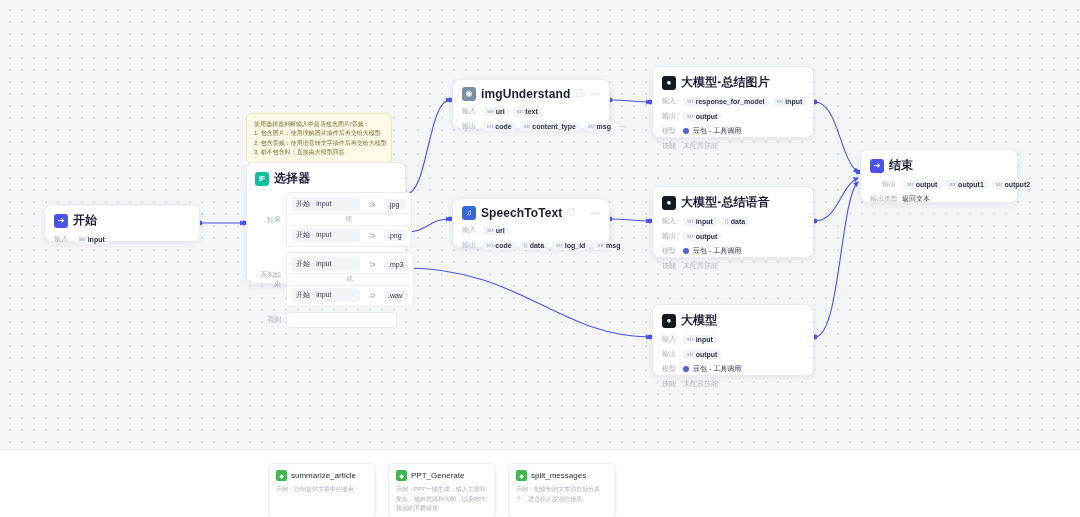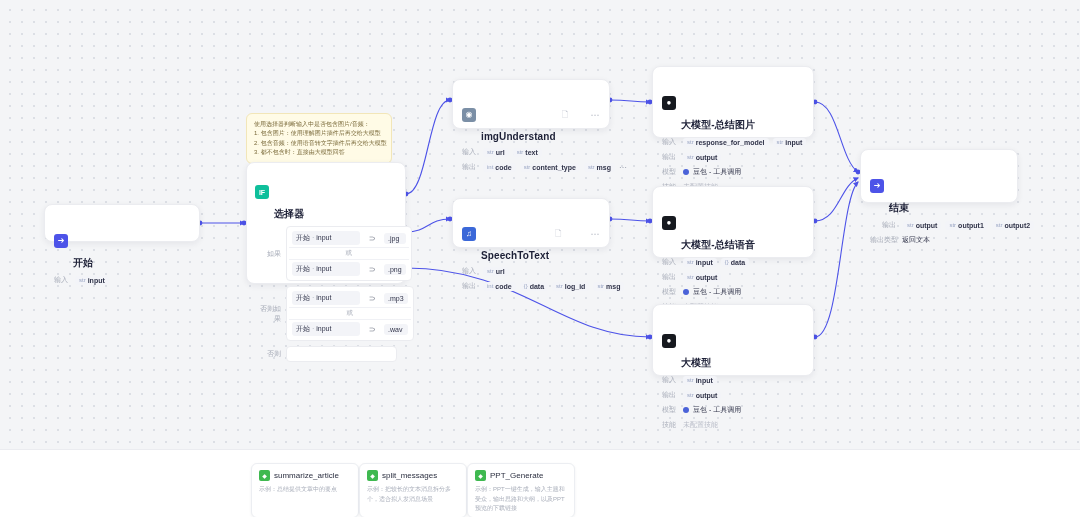--- a/index.html
+++ b/index.html
@@ -33,40 +33,40 @@
     width: 14px; height: 14px; border-radius: 3px;
     display: flex; align-items: center; justify-content: center;
     font-size: 8px; color: #fff; flex: 0 0 auto; line-height: 1;
   }
   .ic-start { background: #4d53e8; }
   .ic-if    { background: #0fbf9b; font-weight: bold; font-size: 7px; }
   .ic-end   { background: #4d53e8; }
   .ic-llm   { background: #16191f; }
   .ic-img   { background: #7b8fa6; }
   .ic-audio { background: #3b68d8; }
-  .ntitle { font-size: 10px; color: #1c1f36; font-weight: bold; letter-spacing: .1px; margin-top: 44px; }
+  .ntitle { font-size: 12px; color: #1c1f36; font-weight: bold; letter-spacing: .1px; }
   .ncopy { font-size: 8px; color: #b9bdc9; margin-left: 1px; }
   .ndots { margin-left: auto; color: #9aa0ae; font-size: 9px; letter-spacing: .5px; line-height: 6px; }
 
   .nrow { display: flex; align-items: center; gap: 4px; margin-top: 5px; }
   .nlabel { font-size: 7px; color: #a9aeba; flex: 0 0 auto; min-width: 17px; }
   .chip {
     display: inline-flex; align-items: center; gap: 2px;
     background: #f3f4f8; border-radius: 3px;
     padding: 1px 4px; font-size: 7px; color: #31344a; font-weight: bold;
     white-space: nowrap;
   }
   .chip .ty { color: #9aa6c4; font-weight: normal; font-size: 6px; }
   .plain { font-size: 7px; color: #31344a; }
   .muted { font-size: 7px; color: #b6bac6; }
   .dotb { width: 6px; height: 6px; border-radius: 50%; background: #4a62d8; display:inline-block; }
   .rowdots { margin-left: auto; color: #9aa0ae; font-size: 8px; line-height: 5px; }
 
   
-  #n-selector { padding: 0 8px 9px 8px; }
+  #n-selector { padding: 7px 8px 9px 8px; }
   .cond-group { display: flex; align-items: center; gap: 5px; margin-top: 5px; }
   .cond-label { font-size: 7px; color: #a9aeba; width: 26px; text-align: right; flex: 0 0 auto; }
   .cond-box { flex: 1; border: 1px solid #ebecf0; border-radius: 4px; background: #fff; padding: 2px; }
   .cond-line { display: flex; align-items: center; gap: 6px; padding: 2px 3px; }
   .cond-a { flex: 0 0 68px; background: #f3f4f8; border-radius: 3px; padding: 2px 4px;
             font-size: 7px; color: #31344a; }
   .cond-a .dot { color: #b0b4c2; }
   .cond-op { flex: 0 0 12px; font-size: 8px; color: #6b7080; text-align: center; }
   .cond-b { flex: 1; background: #f3f4f8; border-radius: 3px; padding: 2px 4px;
             font-size: 7px; color: #31344a; }
@@ -80,21 +80,21 @@
     background: #fffbe6; border: 1px solid #f2e6b8; border-radius: 6px;
     padding: 6px 7px; width: 146px;
   }
   #note .line { font-size: 6px; color: #7a6a3a; line-height: 1.55; white-space: nowrap; }
 
   
   #bottombar {
     position: absolute; left: 0; top: 449px; width: 1080px; height: 68px;
     background: #fff; border-top: 1px solid #ebecf0;
   }
-  #cards { position: absolute; left: 251px; top: 13px; display: flex; }
+  #cards { position: absolute; left: 268px; top: 13px; display: flex; gap: 12px; }
   .card {
     width: 108px; height: 55px; background: #fff;
     border: 1px solid #eceef2; border-radius: 6px;
     box-shadow: 0 1px 3px rgba(28,31,54,.06);
     padding: 6px 7px;
   }
   .card-head { display: flex; align-items: center; gap: 4px; }
   .card-ic { width: 11px; height: 11px; border-radius: 2px; background: #3fb950;
              display:flex; align-items:center; justify-content:center; color:#fff; font-size:6px; }
   .card-title { font-size: 8px; color: #2b2f40; }
@@ -420,25 +420,25 @@
     <div class="card">
       <div class="card-head">
         <span class="card-ic">◆</span>
         <span class="card-title">summarize_article</span>
       </div>
       <div class="card-desc">示例：总结提供文章中的要点</div>
     </div>
     <div class="card">
       <div class="card-head">
         <span class="card-ic">◆</span>
+        <span class="card-title">PPT_Generate</span>
+      </div>
+      <div class="card-desc">示例：PPT一键生成，输入主题和受众，输出思路和大纲，以及PPT预览的下载链接</div>
+    </div>
+    <div class="card">
+      <div class="card-head">
+        <span class="card-ic">◆</span>
         <span class="card-title">split_messages</span>
       </div>
       <div class="card-desc">示例：把较长的文本消息拆分多个，适合拟人发消息场景</div>
     </div>
-    <div class="card">
-      <div class="card-head">
-        <span class="card-ic">◆</span>
-        <span class="card-title">PPT_Generate</span>
-      </div>
-      <div class="card-desc">示例：PPT一键生成，输入主题和受众，输出思路和大纲，以及PPT预览的下载链接</div>
-    </div>
   </div>
 </div>
 
 </body></html>

